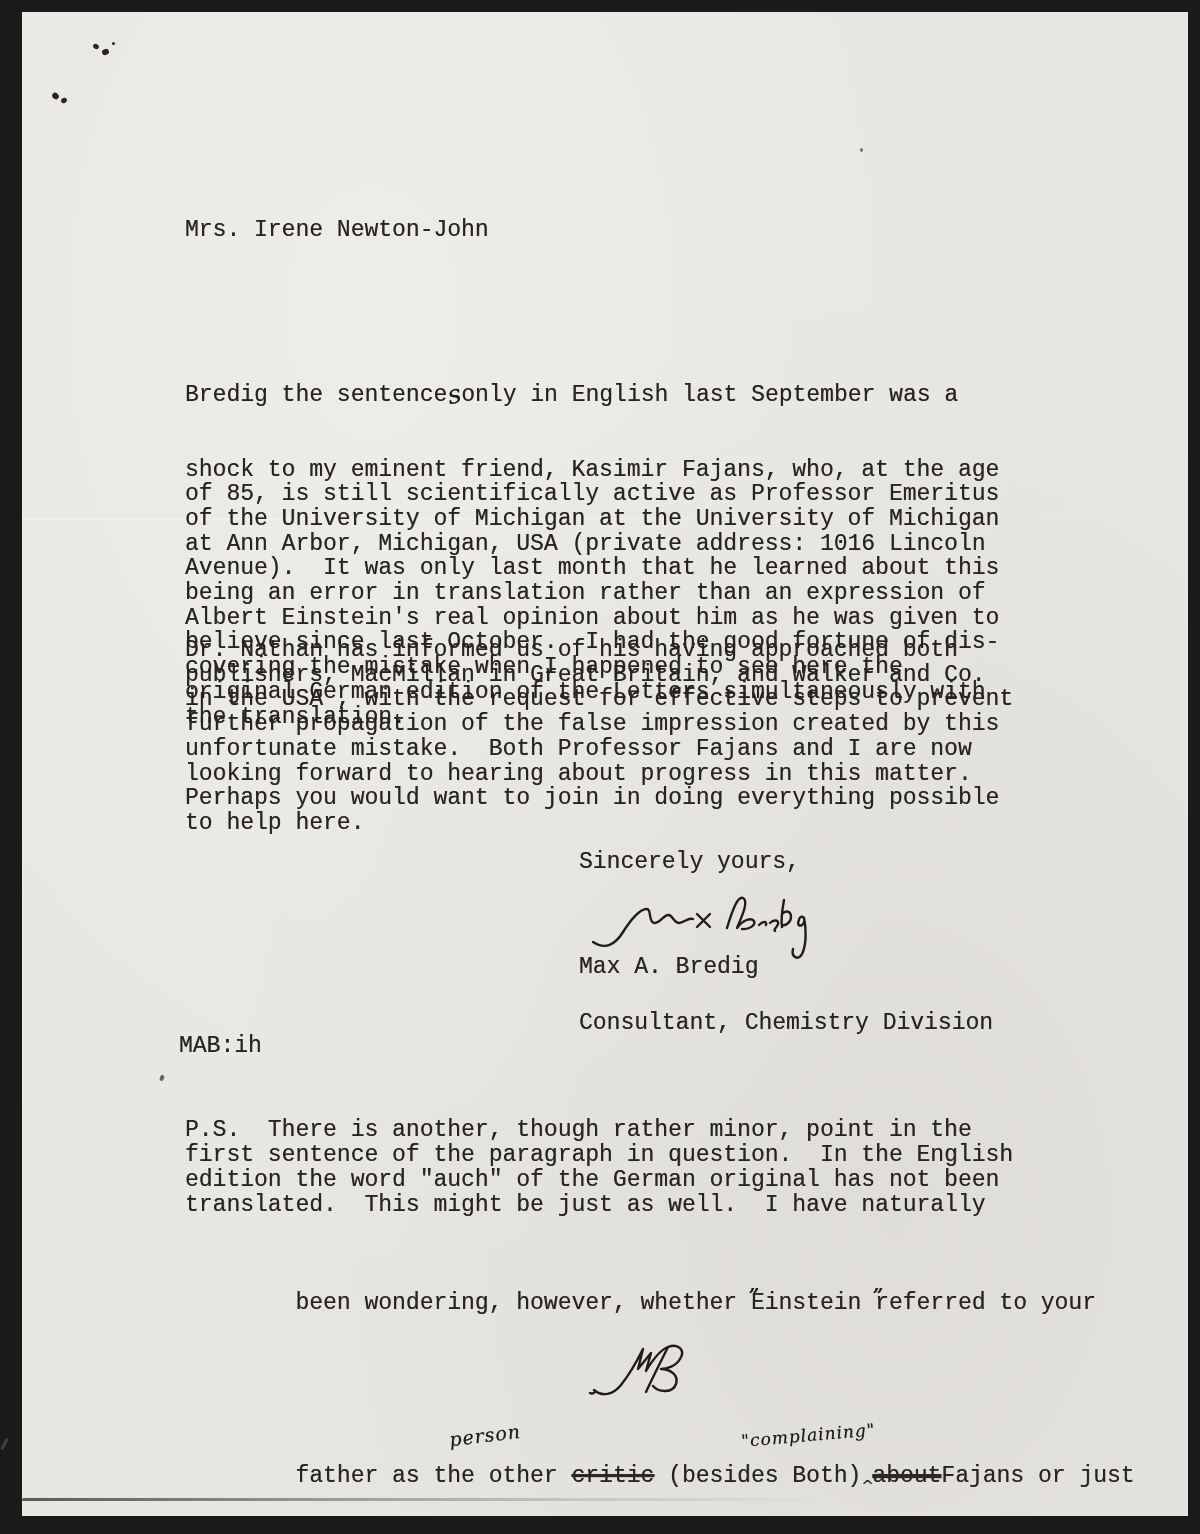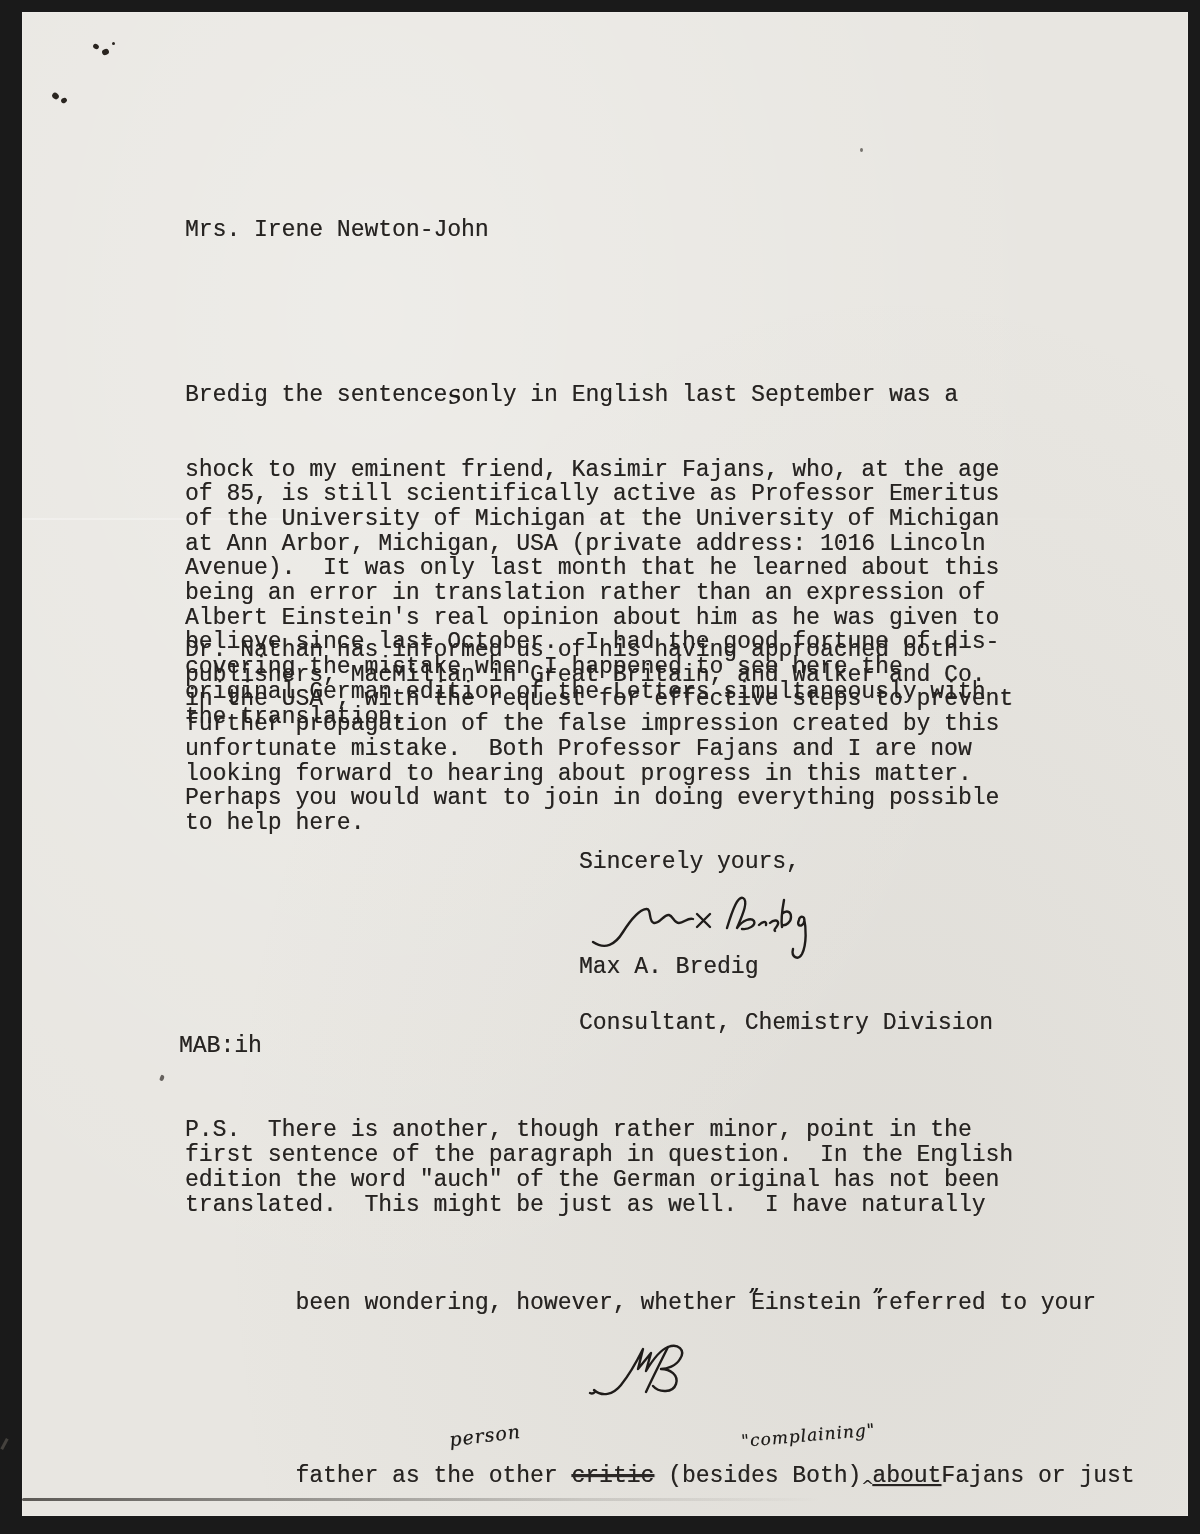--- a/index.html
+++ b/index.html
@@ -42,21 +42,21 @@
   }
   .insert-s {
     display: inline-block;
     width: 14px;
     font-size: 26px;
     line-height: 20px;
     transform: rotate(-12deg) translateY(2px);
   }
   .line { position: relative; white-space: pre; }
   .struck { text-decoration: line-through; text-decoration-thickness: 2.5px; text-decoration-color: #2b2826; }
-  .struck.heavy { text-decoration-thickness: 3.5px; text-decoration: underline; }
+  .struck.heavy { text-decoration-thickness: 3.5px; }
   .person-note {
     position: absolute; left: 264px; top: -17px;
     font-size: 19px; transform: rotate(-7deg);
     letter-spacing: 1px;
   }
   .complaining-note {
     position: absolute; left: 556px; top: -17px;
     font-size: 17px; transform: rotate(-5deg);
     letter-spacing: 1px; white-space: nowrap;
   }

